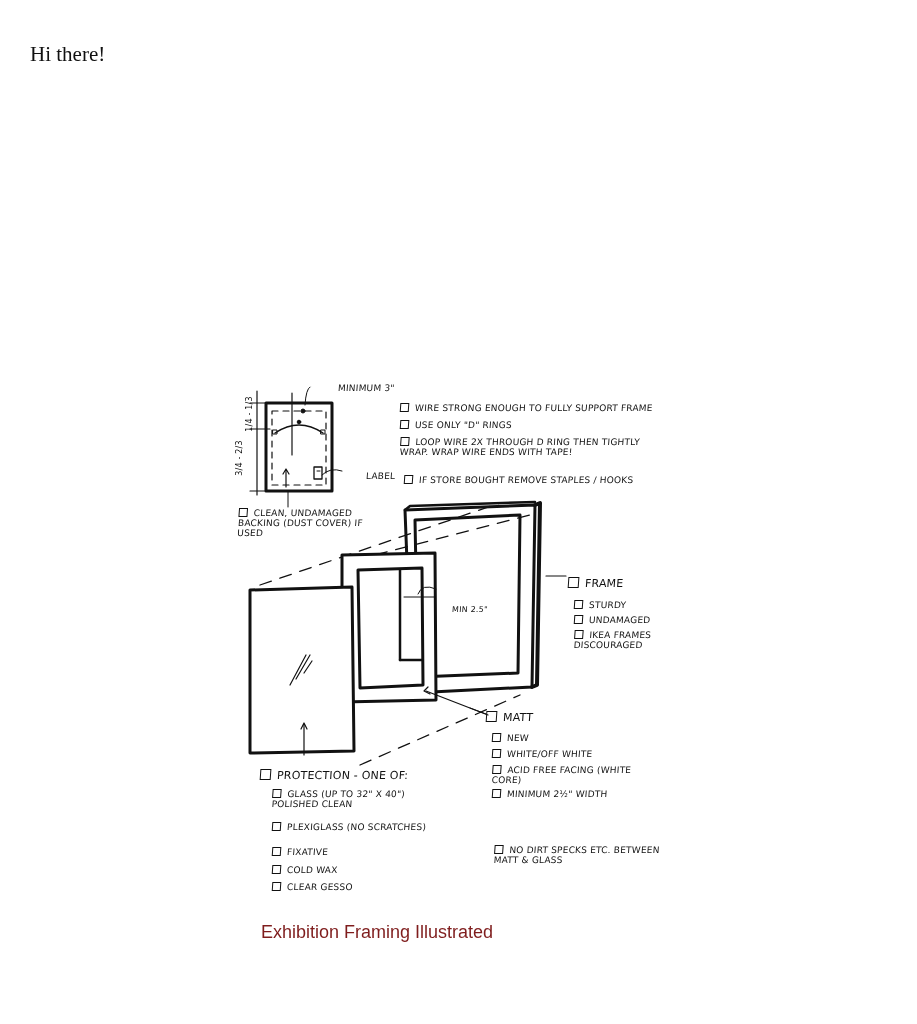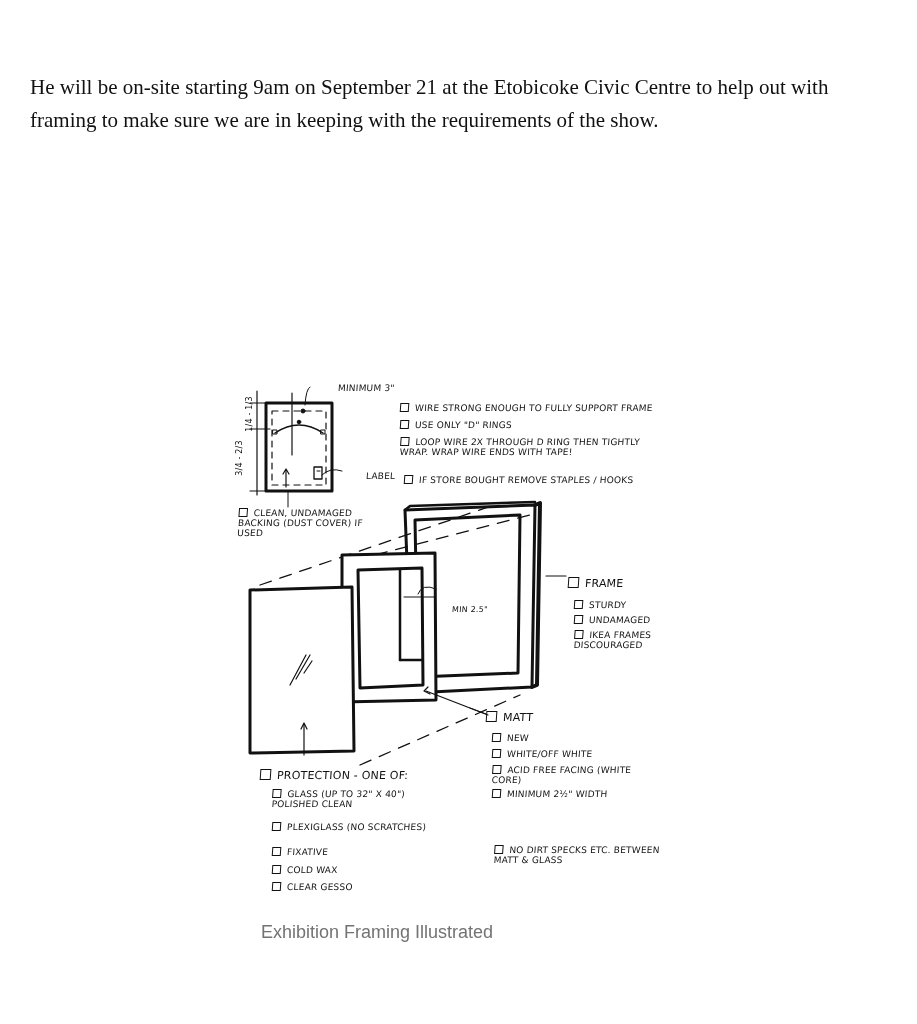--- a/index.html
+++ b/index.html
@@ -15,29 +15,29 @@
   .hand {
     position: absolute; font-family: "DejaVu Sans", sans-serif; font-size: 9px;
     letter-spacing: 0.2px; color: #111; white-space: nowrap; line-height: 10px;
     text-transform: uppercase; transform: skewX(-4deg);
   }
   .hand.big { font-size: 11px; }
   .box { display: inline-block; width: 7px; height: 7px; border: 1.4px solid #111; margin-right: 6px; vertical-align: -1px; }
   .box.lg { width: 9px; height: 9px; }
   .caption {
     position: absolute; left: 261px; top: 922px;
-    font-family: "Liberation Sans", sans-serif; font-size: 18px; color: #737373;
+    font-family: "Liberation Sans", sans-serif; font-size: 18px; color: #7f1d1d;
   }
 </style>
 </head>
 <body>
 
 <div class="text-block">
+  <p>Hi there!</p>
   <div class="gap"></div>
-  <p>He will be on-site starting 9am on September 21 at the Etobicoke Civic Centre to help out with framing to make sure we are in keeping with the requirements of the show.</p>
   <div class="gap"></div>
 </div>
 
 <div class="illus">
   <svg width="450" height="530" viewBox="0 0 450 530">
     <g stroke="#111" fill="none" stroke-linecap="round" stroke-linejoin="round">
 
       <g>
         <rect x="36" y="28" width="66" height="88" stroke-width="3"></rect>
         <path d="M42 36 L96 36 L96 110 L42 110 Z" stroke-width="1.2" stroke-dasharray="6 5"></path>

